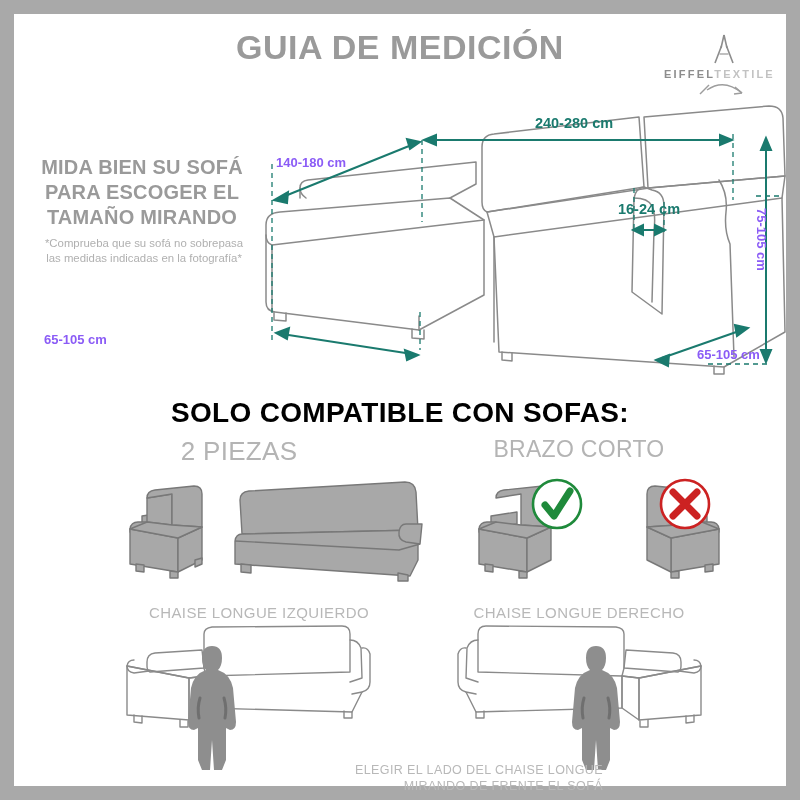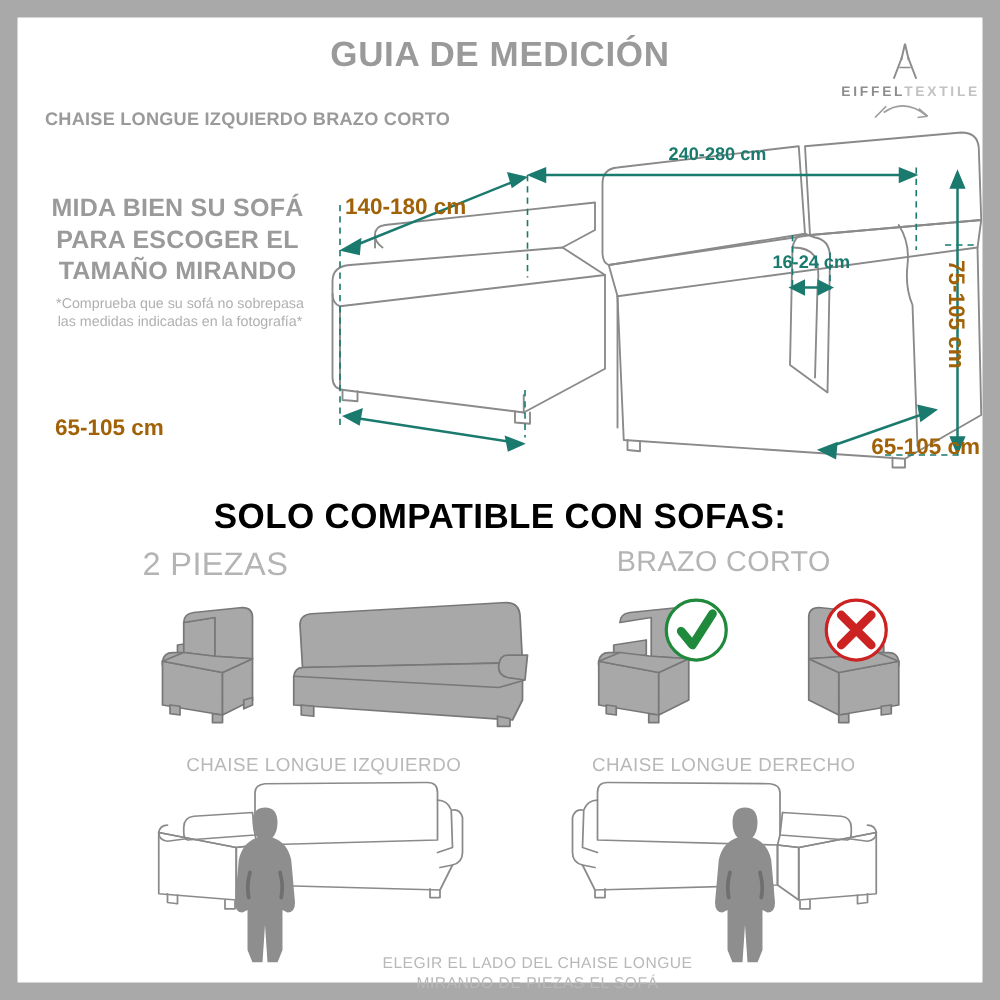--- a/index.html
+++ b/index.html
@@ -10,87 +10,86 @@
   }
   #frame{
     position:absolute;left:14px;top:14px;width:772px;height:772px;
     background:#ffffff;
   }
   .abs{position:absolute;}
 
   
   #title{
     left:0;right:0;top:14px;text-align:center;
-    font-size:28px;font-weight:bold;letter-spacing:.5px;
+    font-size:34px;font-weight:bold;letter-spacing:.5px;
     color:#9a9a9a;
   }
   #subtitle{
     left:22px;top:74px;
     font-size:14.5px;font-weight:bold;letter-spacing:.2px;
     color:#9a9a9a;
   }
   #logo{left:650px;top:18px;width:120px;height:78px;}
   #logo .logo-text{
-    position:absolute;left:0;top:36px;width:120px;text-align:right;
+    position:absolute;left:0;top:36px;width:120px;text-align:left;
     font-size:11px;letter-spacing:2.2px;
   }
   .logo-bold{color:#8d8d8d;font-weight:bold;}
   .logo-light{color:#c2c2c2;font-weight:bold;}
 
   
   #measure-head{
     left:4px;top:141px;width:248px;text-align:center;
     font-size:20px;font-weight:bold;line-height:25px;
     color:#9a9a9a;letter-spacing:.2px;
   }
   #measure-note{
     left:4px;top:222px;width:252px;text-align:center;
     font-size:11.4px;line-height:15px;color:#b0b0b0;
   }
 
   
   .dim{
-    color:#a16207;font-size:18px;font-weight:bold;white-space:nowrap;
+    color:#8b5cf6;font-size:13px;font-weight:bold;white-space:nowrap;
   }
   .dim.vert{
     writing-mode:vertical-rl;
   }
 
   
   #compat-title{
     left:0;right:0;top:383px;text-align:center;
     font-size:28px;font-weight:bold;color:#000000;letter-spacing:.3px;
   }
   #sub-2piezas{
-    left:100px;top:422px;width:250px;
+    left:100px;top:422px;width:250px;text-align:center;
     font-size:26px;color:#b4b4b4;letter-spacing:.3px;
   }
   #sub-brazo{
     left:420px;top:422px;width:290px;text-align:center;
     font-size:23px;color:#b4b4b4;letter-spacing:.3px;
   }
 
   
   .caption{
     font-size:15px;color:#b8b8b8;letter-spacing:.4px;text-align:center;
   }
   #cap-left{left:120px;top:590px;width:250px;}
   #cap-right{left:430px;top:590px;width:270px;}
   #footer{
-    left:216px;top:748px;width:400px;text-align:center;
+    left:189px;top:748px;width:400px;text-align:right;
     font-size:12.5px;line-height:16px;color:#b8b8b8;letter-spacing:.4px;
   }
 </style>
 </head>
 <body>
 
 <div id="frame" class="abs">
 
   <div id="title" class="abs">GUIA DE MEDICIÓN</div>
-  <div id="subtitle" class="abs">CHAISE LONGUE IZQUIERDO BRAZO CORTO</div>
 
   <div id="logo" class="abs">
     <svg width="120" height="78" viewBox="0 0 120 78">
       <path d="M60 3 L57 16 M60 3 L63 16" stroke="#8d8d8d" stroke-width="1.6" fill="none"></path>
       <path d="M57.5 14 L51 31 M62.5 14 L69 31" stroke="#8d8d8d" stroke-width="1.6" fill="none"></path>
       <path d="M55.5 22 L64.5 22" stroke="#8d8d8d" stroke-width="1.1" fill="none"></path>
       <path d="M36 62 L45 53" stroke="#9d9d9d" stroke-width="1.4" fill="none"></path>
       <path d="M43 58 Q60 46 78 61" stroke="#9d9d9d" stroke-width="1.4" fill="none"></path>
       <path d="M78 61 L71 55 M78 61 L70 62" stroke="#9d9d9d" stroke-width="1.4" fill="none"></path>
     </svg>
@@ -307,16 +306,16 @@
     </g>
     <g>
       <path d="M172 38 Q172 26 182 26 Q192 26 192 38 Q192 46 188 50 Q200 54 203 68 L206 102 Q206 110 200 110 L196 108 L196 140 L192 150 L184 150 L182 120 L180 150 L172 150 L168 140 L168 108 L164 110 Q158 110 158 102 L161 68 Q164 54 176 50 Q172 46 172 38 Z" fill="#8e8e8e" stroke="none"></path>
       <path d="M170 78 Q167 88 169 98" fill="none" stroke="#6f6f6f" stroke-width="3" stroke-linecap="round"></path>
       <path d="M194 78 Q197 88 195 98" fill="none" stroke="#6f6f6f" stroke-width="3" stroke-linecap="round"></path>
     </g>
   </svg>
 
   <div id="footer" class="abs">
     <div>ELEGIR EL LADO DEL CHAISE LONGUE</div>
-    <div>MIRANDO DE PIEZAS EL SOFÁ</div>
+    <div>MIRANDO DE FRENTE EL SOFÁ</div>
   </div>
 
 </div>
 
 </body></html>

